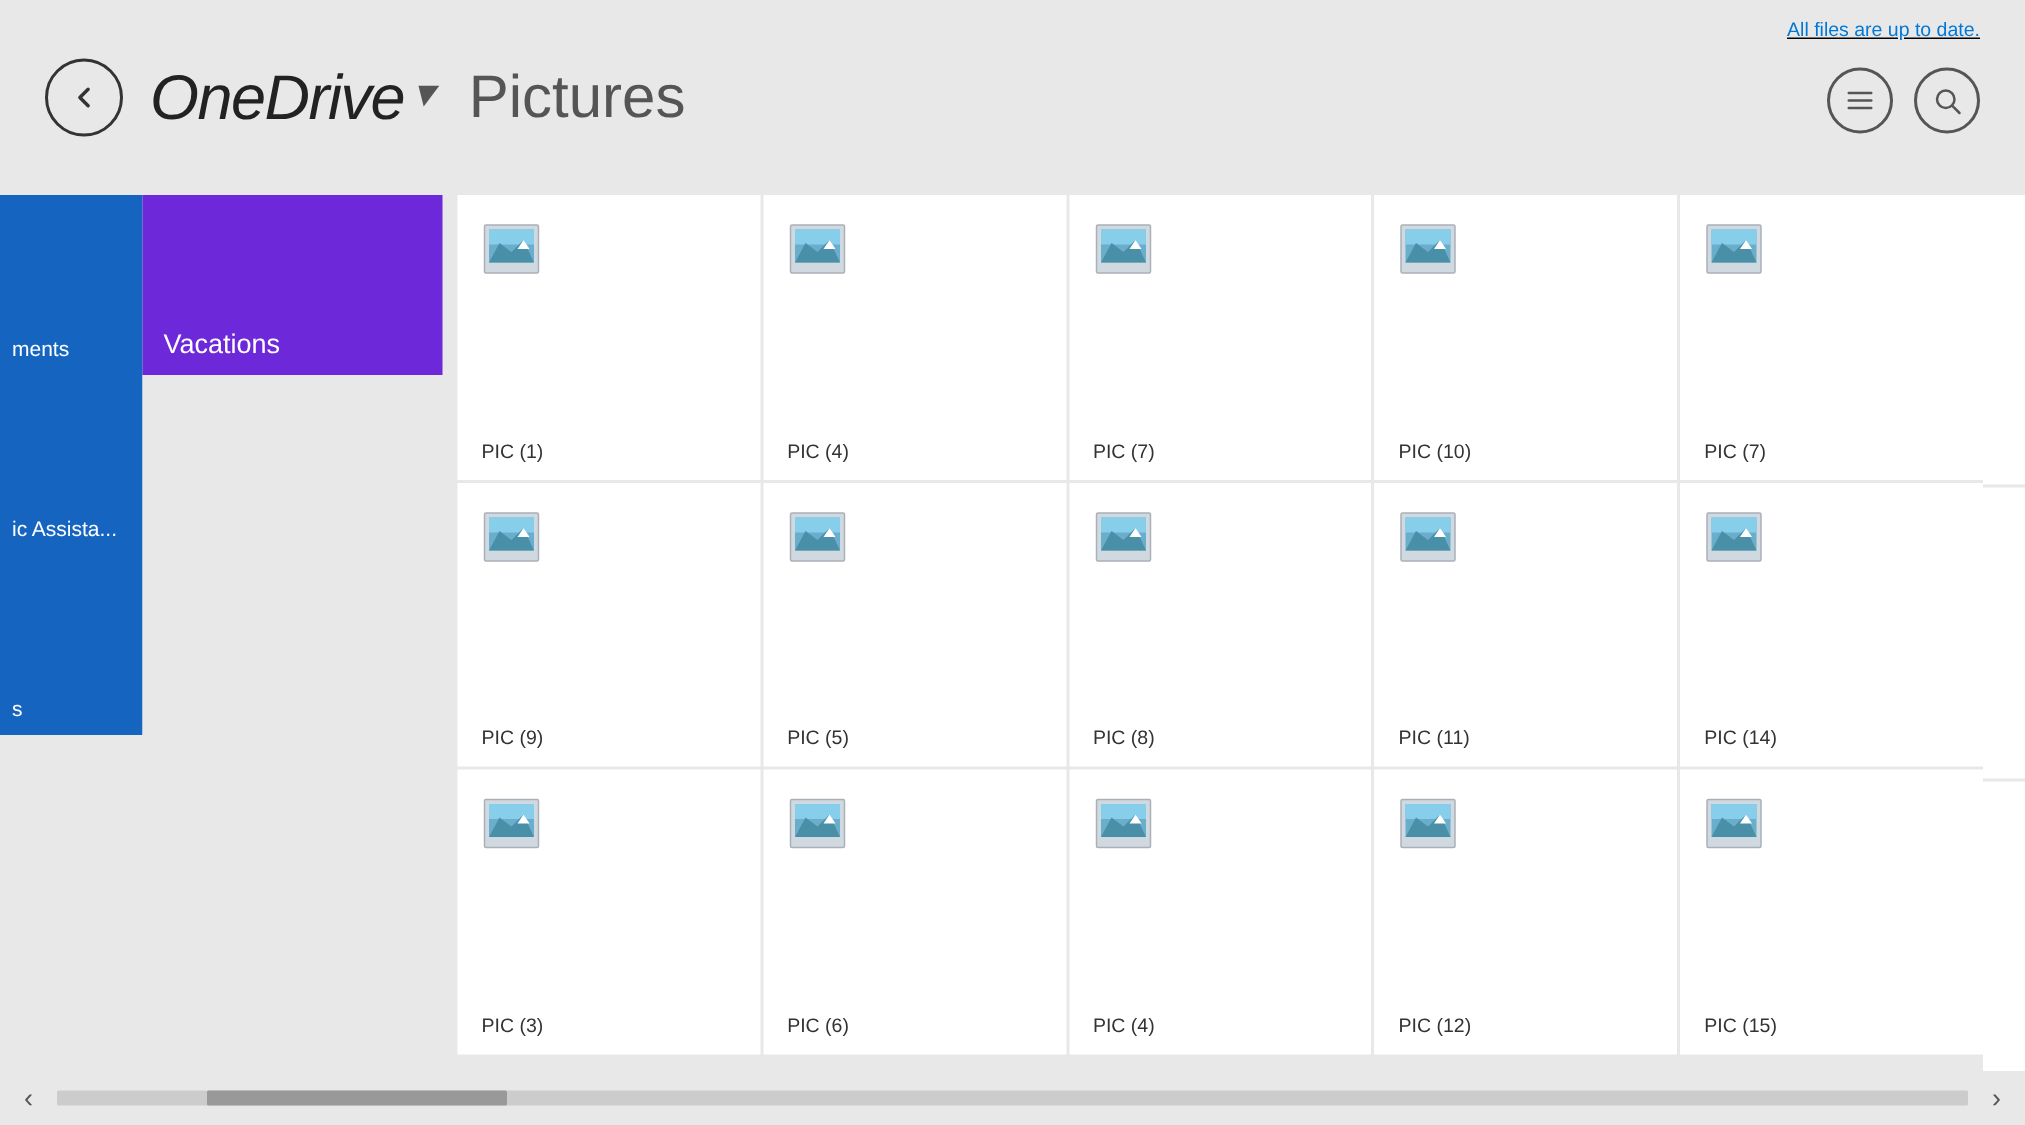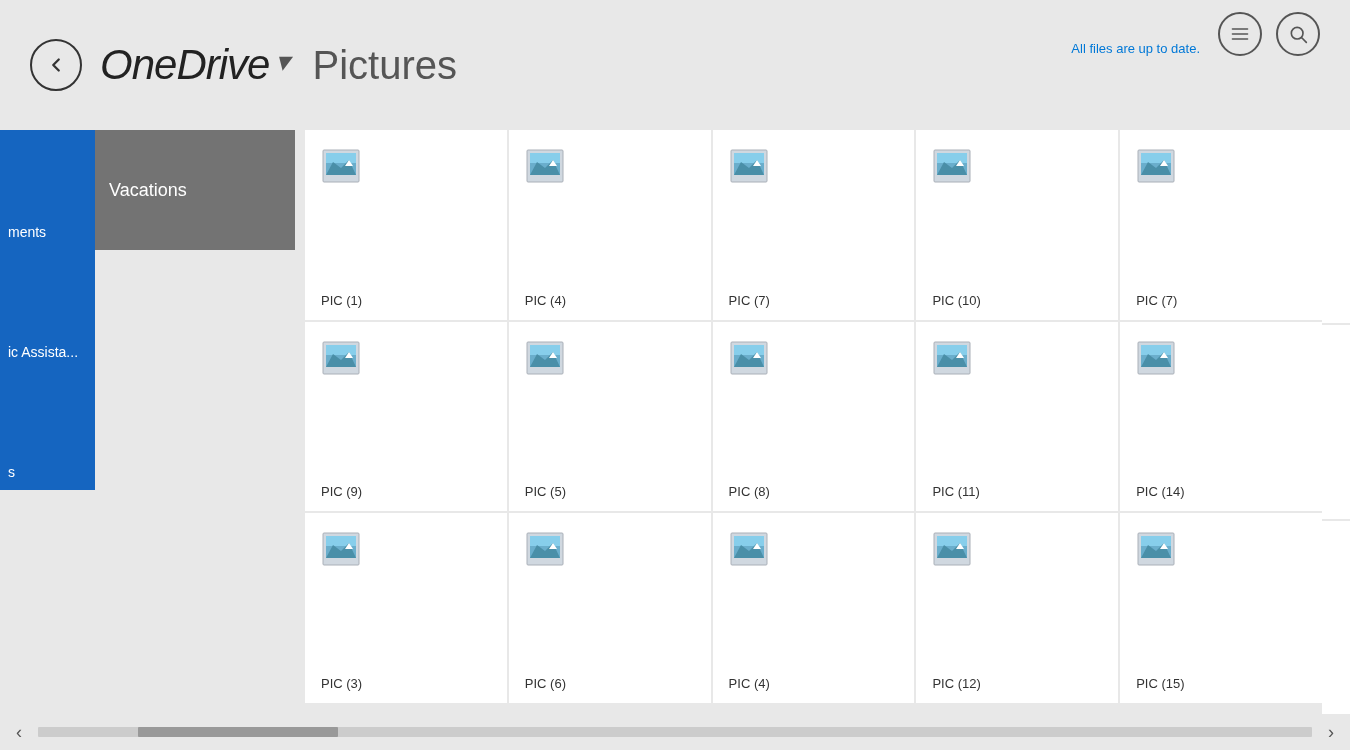--- a/index.html
+++ b/index.html
@@ -61,25 +61,26 @@
     .page-title-text {
       font-size: 40px;
       font-weight: 300;
       color: #555;
     }
     .header-right {
       position: absolute;
       right: 30px;
       top: 0;
       display: flex;
-      flex-direction: row;
+      flex-direction: column;
       align-items: flex-end;
       justify-content: flex-start;
       padding-top: 12px;
       gap: 18px;
+      text-decoration: underline;
     }
     .sync-status {
       color: #0078d7;
       font-size: 13px;
     }
     .header-icons {
       display: flex;
       gap: 14px;
     }
     .icon-btn {
@@ -111,22 +112,21 @@
       padding: 10px 14px;
       cursor: pointer;
       position: relative;
     }
     .sidebar-item-label {
       color: #fff;
       font-size: 18px;
       font-weight: 300;
     }
     .sidebar-item.selected {
-      background: #737373;
-      align-items: center;
+      background: #6d28d9;
     }
     .sidebar-item.selected .sidebar-item-label {
       font-weight: 400;
     }
     
     .sidebar-partial {
       width: 95px;
       flex-shrink: 0;
       display: flex;
       flex-direction: column;

